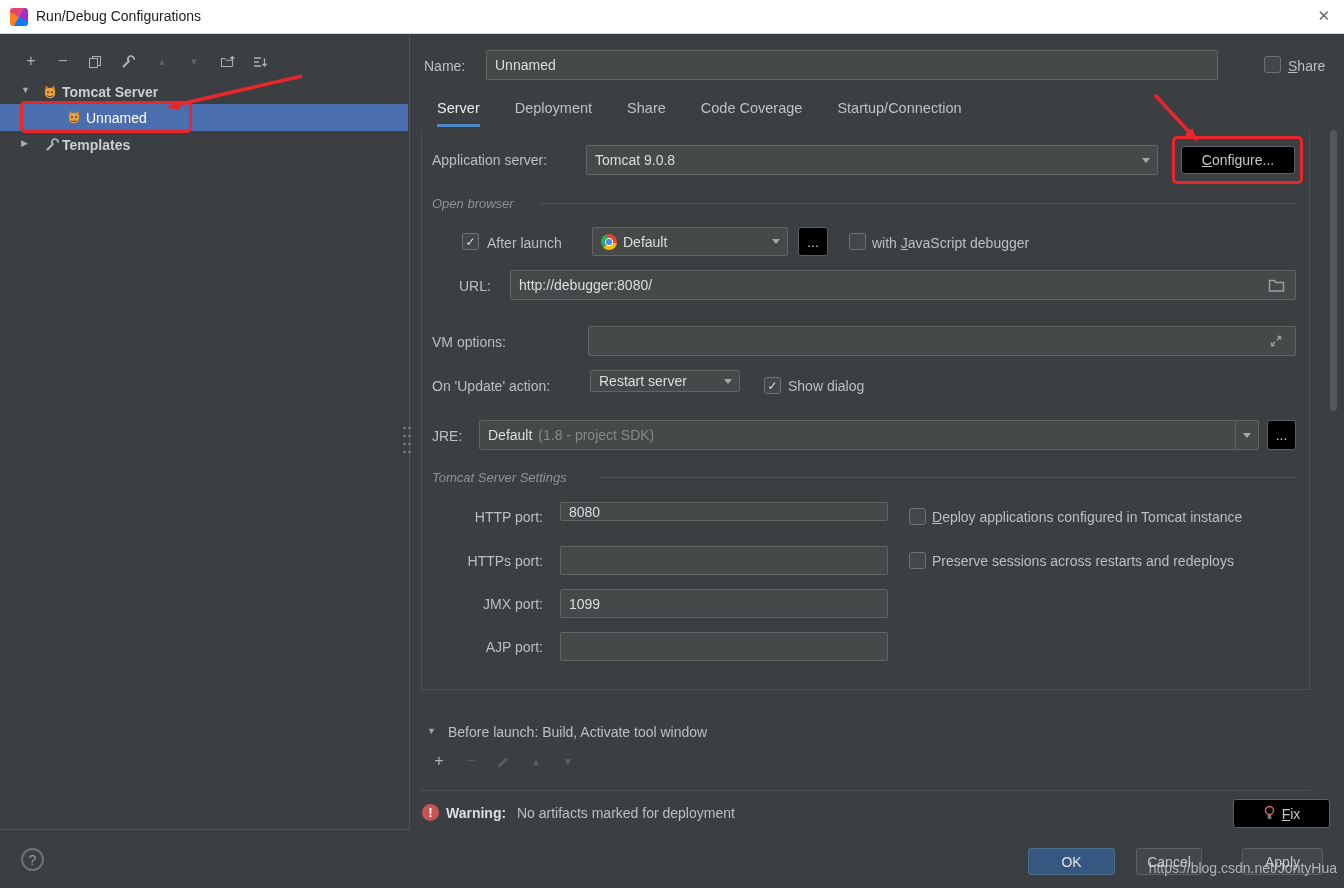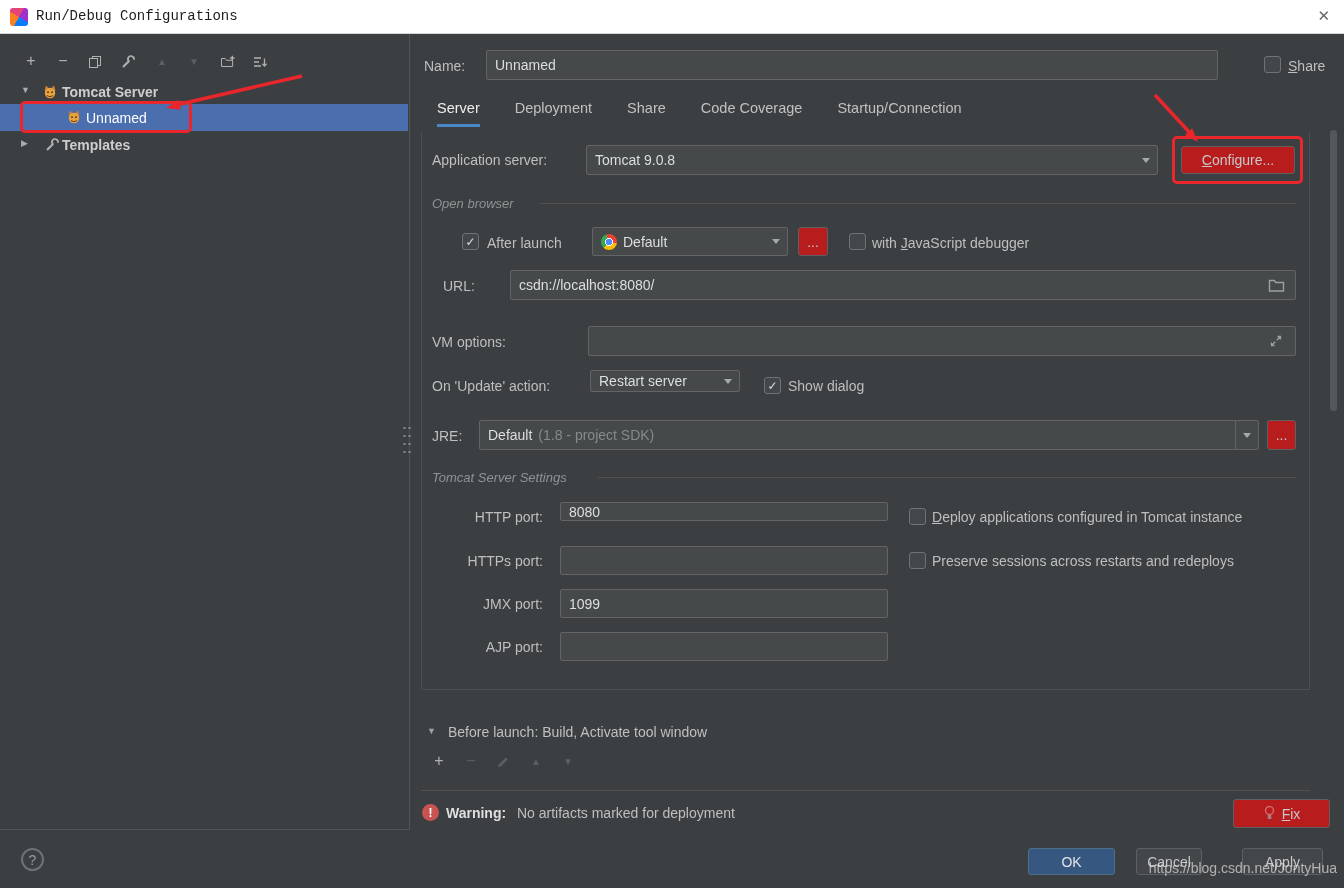--- a/index.html
+++ b/index.html
@@ -6,21 +6,21 @@
   #root {
     position:relative; width:1344px; height:888px; background:#3c3f41;
     font-family:"Liberation Sans", sans-serif; overflow:hidden; color:#bdbfc1;
   }
 
   
   .titlebar { position:absolute; left:0; top:0; width:1344px; height:34px;
     background:#ffffff; border-bottom:1px solid #d8d8d8; box-sizing:border-box; z-index:5; }
   .logo { position:absolute; left:10px; top:8px; width:18px; height:18px; border-radius:3px;
     background:conic-gradient(from 210deg,#fc801d 0 90deg,#e4447a 90deg 180deg,#9e30cc 180deg 270deg,#087cfa 270deg 360deg); }
-  .title-text { position:absolute; left:36px; top:8px; font-size:14px; color:#1d1d1d;font-family:Liberation Mono, monospace; }
+  .title-text { position:absolute; left:36px; top:8px; font-size:14px; color:#1d1d1d; }
   .close-x { position:absolute; right:14px; top:7px; font-size:15px; color:#666; cursor:pointer; }
 
   
   .sidebar-bg { position:absolute; left:0; top:34px; width:410px; height:796px;
     border-right:1px solid #515456; border-bottom:1px solid #515456; box-sizing:border-box; }
   .tbicon { position:absolute; width:18px; height:18px; display:flex; align-items:center;
     justify-content:center; color:#afb1b3; font-size:16px; line-height:18px; cursor:pointer; }
   .tbicon.small { font-size:10px; }
   .tbicon.disabled { color:#5c5f61; cursor:default; }
 
@@ -31,21 +31,21 @@
   .tree-icon { position:absolute; width:16px; height:16px; }
 
   
   .label14 { position:absolute; color:#bdbfc1; font-size:14px; white-space:nowrap; }
   .fieldbox { position:absolute; background:#45494a; border:1px solid #646464; border-radius:2px;
     box-sizing:border-box; display:flex; align-items:center; padding:0 8px; color:#dcdee0;
     font-size:14px; white-space:nowrap; overflow:hidden; }
   .combo { cursor:pointer; padding-right:0; }
   .arrow-zone { margin-left:auto; width:22px; height:100%; display:flex; align-items:center; justify-content:center; flex:none; }
   .arrow-tri { width:0; height:0; border-left:4px solid transparent; border-right:4px solid transparent; border-top:5px solid #a6a9ab; }
-  .btn { position:absolute; background:#b91c1c; border:1px solid #5e6163; border-radius:3px;
+  .btn { position:absolute; background:#000000; border:1px solid #5e6163; border-radius:3px;
     color:#c6c8ca; display:flex; align-items:center; justify-content:center; font-size:14px;
     box-sizing:border-box; cursor:pointer; gap:6px; }
   .btn-ok { background:#365880; border-color:#4c708c; color:#e3e5e7; }
   .cb { position:absolute; width:17px; height:17px; background:#43474a; border:1px solid #6f7376;
     border-radius:3px; box-sizing:border-box; display:flex; align-items:center; justify-content:center;
     color:#dcdee0; font-size:12px; cursor:pointer; }
   .section-label { position:absolute; color:#8f9395; font-size:13px; white-space:nowrap;font-style:italic; }
   .hline { position:absolute; height:1px; background:#515151; }
   .hint { color:#868a8c; margin-left:6px; }
   .mn { display:inline-block; }
@@ -212,23 +212,23 @@
     <span class="arrow-zone">
         <span class="arrow-tri"></span>
       </span>
   </div>
   <div class="btn" style="left:798px; top:227px; width:30px; height:29px;">
     <span>...</span>
   </div>
   <span class="cb" style="left:849px; top:233px;"></span>
   <span class="label14" style="left:872px; top:235px;"><span>with </span><span class="u">J</span><span>avaScript debugger</span></span>
 
-  <span class="label14" style="left:443px; top:278px;text-align:center;">URL:</span>
+  <span class="label14" style="left:459px; top:278px;text-align:center;">URL:</span>
   <div class="fieldbox" style="left:510px; top:270px; width:786px; height:30px;">
-    <span>csdn://localhost:8080/</span>
+    <span>http://debugger:8080/</span>
     <span class="arrow-zone">
       <svg width="17" height="15" viewBox="0 0 17 15">
           <path d="M1.5 13V2.5h4.8l1.6 2h7.6V13z" fill="none" stroke="#9da0a2" stroke-width="1.4"></path>
         </svg>
     </span>
   </div>
 
   <span class="label14" style="left:432px; top:334px;">VM options:</span>
   <div class="fieldbox" style="left:588px; top:326px; width:708px; height:30px;">
     <span></span>

